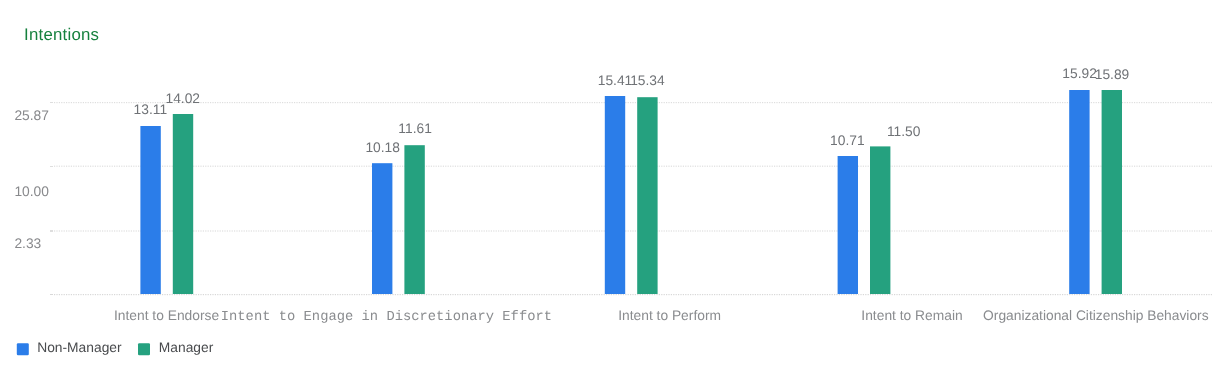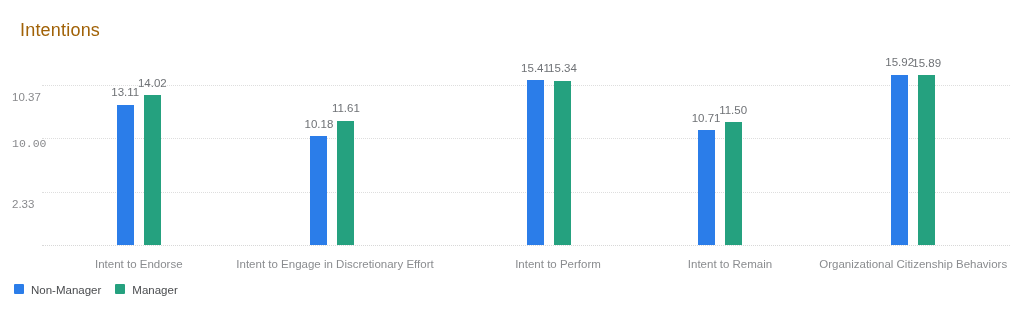--- a/index.html
+++ b/index.html
@@ -17,22 +17,22 @@
     height: 311px;
     background: #ffffff;
     overflow: hidden;
   }
 
   
   .chart-title {
     position: absolute;
     left: 20px;
     top: 20px;
-    font-size: 18px;
-    color: #a16207;
+    font-size: 14px;
+    color: #15803d;
     letter-spacing: 0.2px;
     white-space: nowrap;
   }
 
   
   .plot-area {
     position: absolute;
     left: 42px;
     top: 60px;
     width: 968px;
@@ -109,21 +109,21 @@
     left: 14px;
     top: 284px;
     display: flex;
     flex-direction: row;
     align-items: center;
     gap: 14px;
   }
   .legend-item {
     display: flex;
     flex-direction: row;
-    align-items: flex-start;
+    align-items: flex-end;
     gap: 7px;
     cursor: pointer;
   }
   .legend-swatch {
     width: 10px;
     height: 10px;
     border-radius: 1px;
     flex: 0 0 auto;
   }
   .legend-label {
@@ -160,63 +160,63 @@
         <div class="group" style="left: 268.4px; width: 44px;">
           <div class="bar-wrap" style="left: 0px;">
             <div class="bar series-0" style="height: 108.861px; background: rgb(43, 125, 233);"></div>
             <div class="bar-value" style="bottom: 114.861px;">10.18</div>
           </div>
           <div class="bar-wrap" style="left: 27px;">
             <div class="bar series-1" style="height: 124.153px; background: rgb(37, 161, 127);"></div>
             <div class="bar-value" style="bottom: 130.153px;">11.61</div>
           </div>
         </div>
-        <div class="group" style="left: 485px; width: 44px;">
+        <div class="group" style="left: 462px; width: 44px;">
           <div class="bar-wrap" style="left: 0px;">
             <div class="bar series-0" style="height: 164.789px; background: rgb(43, 125, 233);"></div>
             <div class="bar-value" style="bottom: 170.789px;">15.41</div>
           </div>
           <div class="bar-wrap" style="left: 27px;">
             <div class="bar series-1" style="height: 164.04px; background: rgb(37, 161, 127);"></div>
             <div class="bar-value" style="bottom: 170.04px;">15.34</div>
           </div>
         </div>
         <div class="group" style="left: 655.6px; width: 44px;">
           <div class="bar-wrap" style="left: 0px;">
             <div class="bar series-0" style="height: 114.529px; background: rgb(43, 125, 233);"></div>
             <div class="bar-value" style="bottom: 120.529px;">10.71</div>
           </div>
           <div class="bar-wrap" style="left: 27px;">
             <div class="bar series-1" style="height: 122.977px; background: rgb(37, 161, 127);"></div>
-            <div class="bar-value" style="bottom: 128.977px;">11.50</div>
+            <div class="bar-value" style="bottom: 128.977px; margin-left: 20px;">11.50</div>
           </div>
         </div>
         <div class="group" style="left: 849.2px; width: 34px; text-align: center;">
           <div class="bar-wrap" style="left: 0px;">
             <div class="bar series-0" style="height: 170.243px; background: rgb(43, 125, 233);"></div>
             <div class="bar-value" style="bottom: 176.243px;">15.92</div>
           </div>
           <div class="bar-wrap" style="left: 27px;">
             <div class="bar series-1" style="height: 169.922px; background: rgb(37, 161, 127);"></div>
             <div class="bar-value" style="bottom: 175.922px;">15.89</div>
           </div>
         </div>
       </div>
   </div>
 
   <div id="ytick-labels">
       <div class="ytick" style="top: 197.532px;">2.33</div>
-      <div class="ytick" style="top: 137px; font-family: Liberation Mono, monospace;">10.00</div>
-      <div class="ytick" style="top: 90.5954px;">10.37</div>
+      <div class="ytick" style="top: 154px;">10.00</div>
+      <div class="ytick" style="top: 90.5954px;">25.87</div>
     </div>
   <div id="xlabels">
       <div class="xlabel" style="left: 138.8px;">Intent to Endorse</div>
-      <div class="xlabel" style="left: 335px;">Intent to Engage in Discretionary Effort</div>
+      <div class="xlabel" style="left: 322px; font-family: Liberation Mono, monospace;">Intent to Engage in Discretionary Effort</div>
       <div class="xlabel" style="left: 558px;">Intent to Perform</div>
-      <div class="xlabel" style="left: 730px;">Intent to Remain</div>
+      <div class="xlabel" style="left: 760px;">Intent to Remain</div>
       <div class="xlabel" style="left: 913.2px;">Organizational Citizenship Behaviors</div>
     </div>
 
   <div class="legend" id="legend">
       <div class="legend-item">
         <span class="legend-swatch" style="background: rgb(43, 125, 233);"></span>
         <span class="legend-label">Non-Manager</span>
       </div>
       <div class="legend-item">
         <span class="legend-swatch" style="background: rgb(37, 161, 127);"></span>

